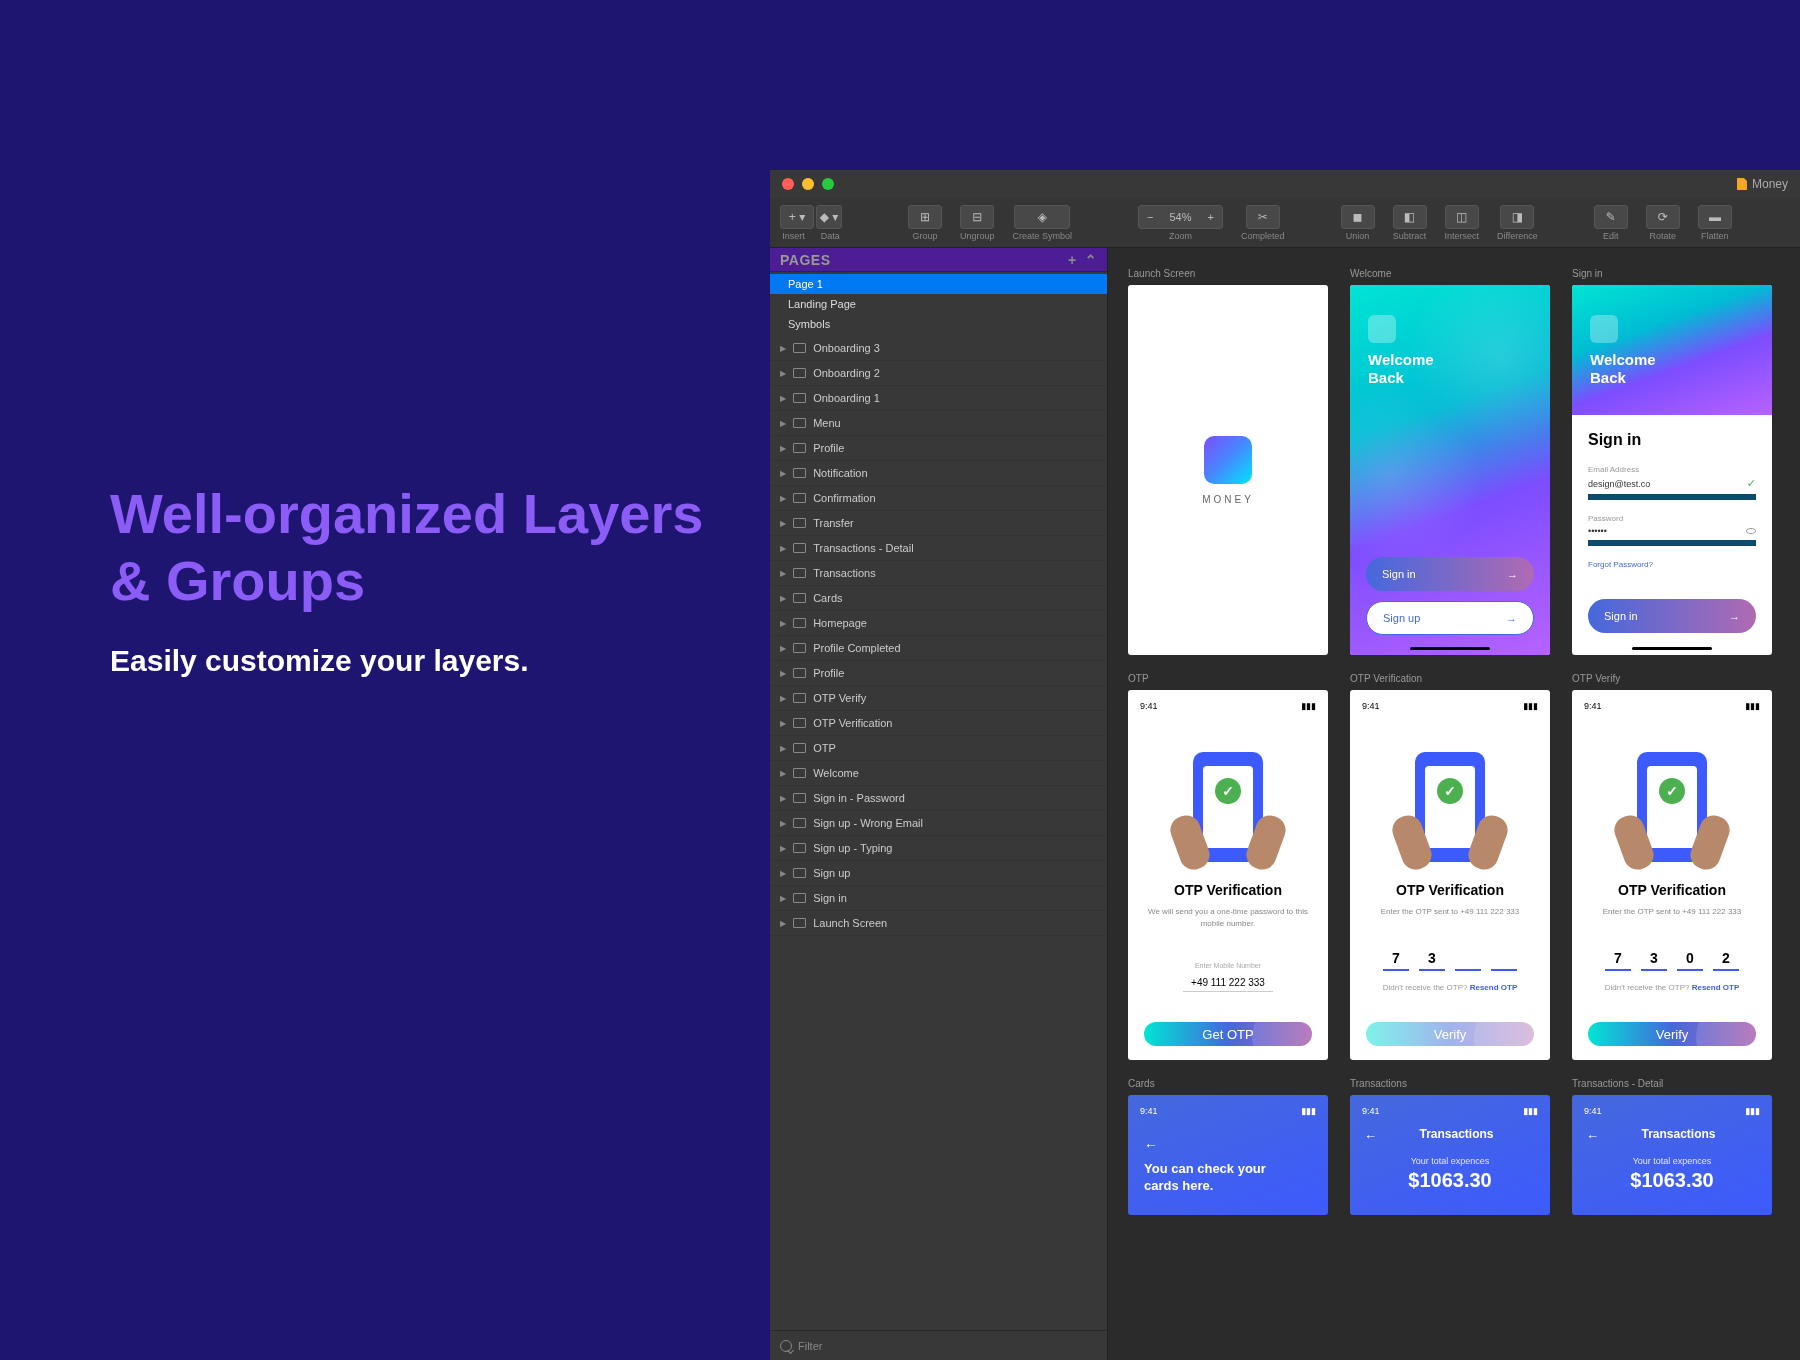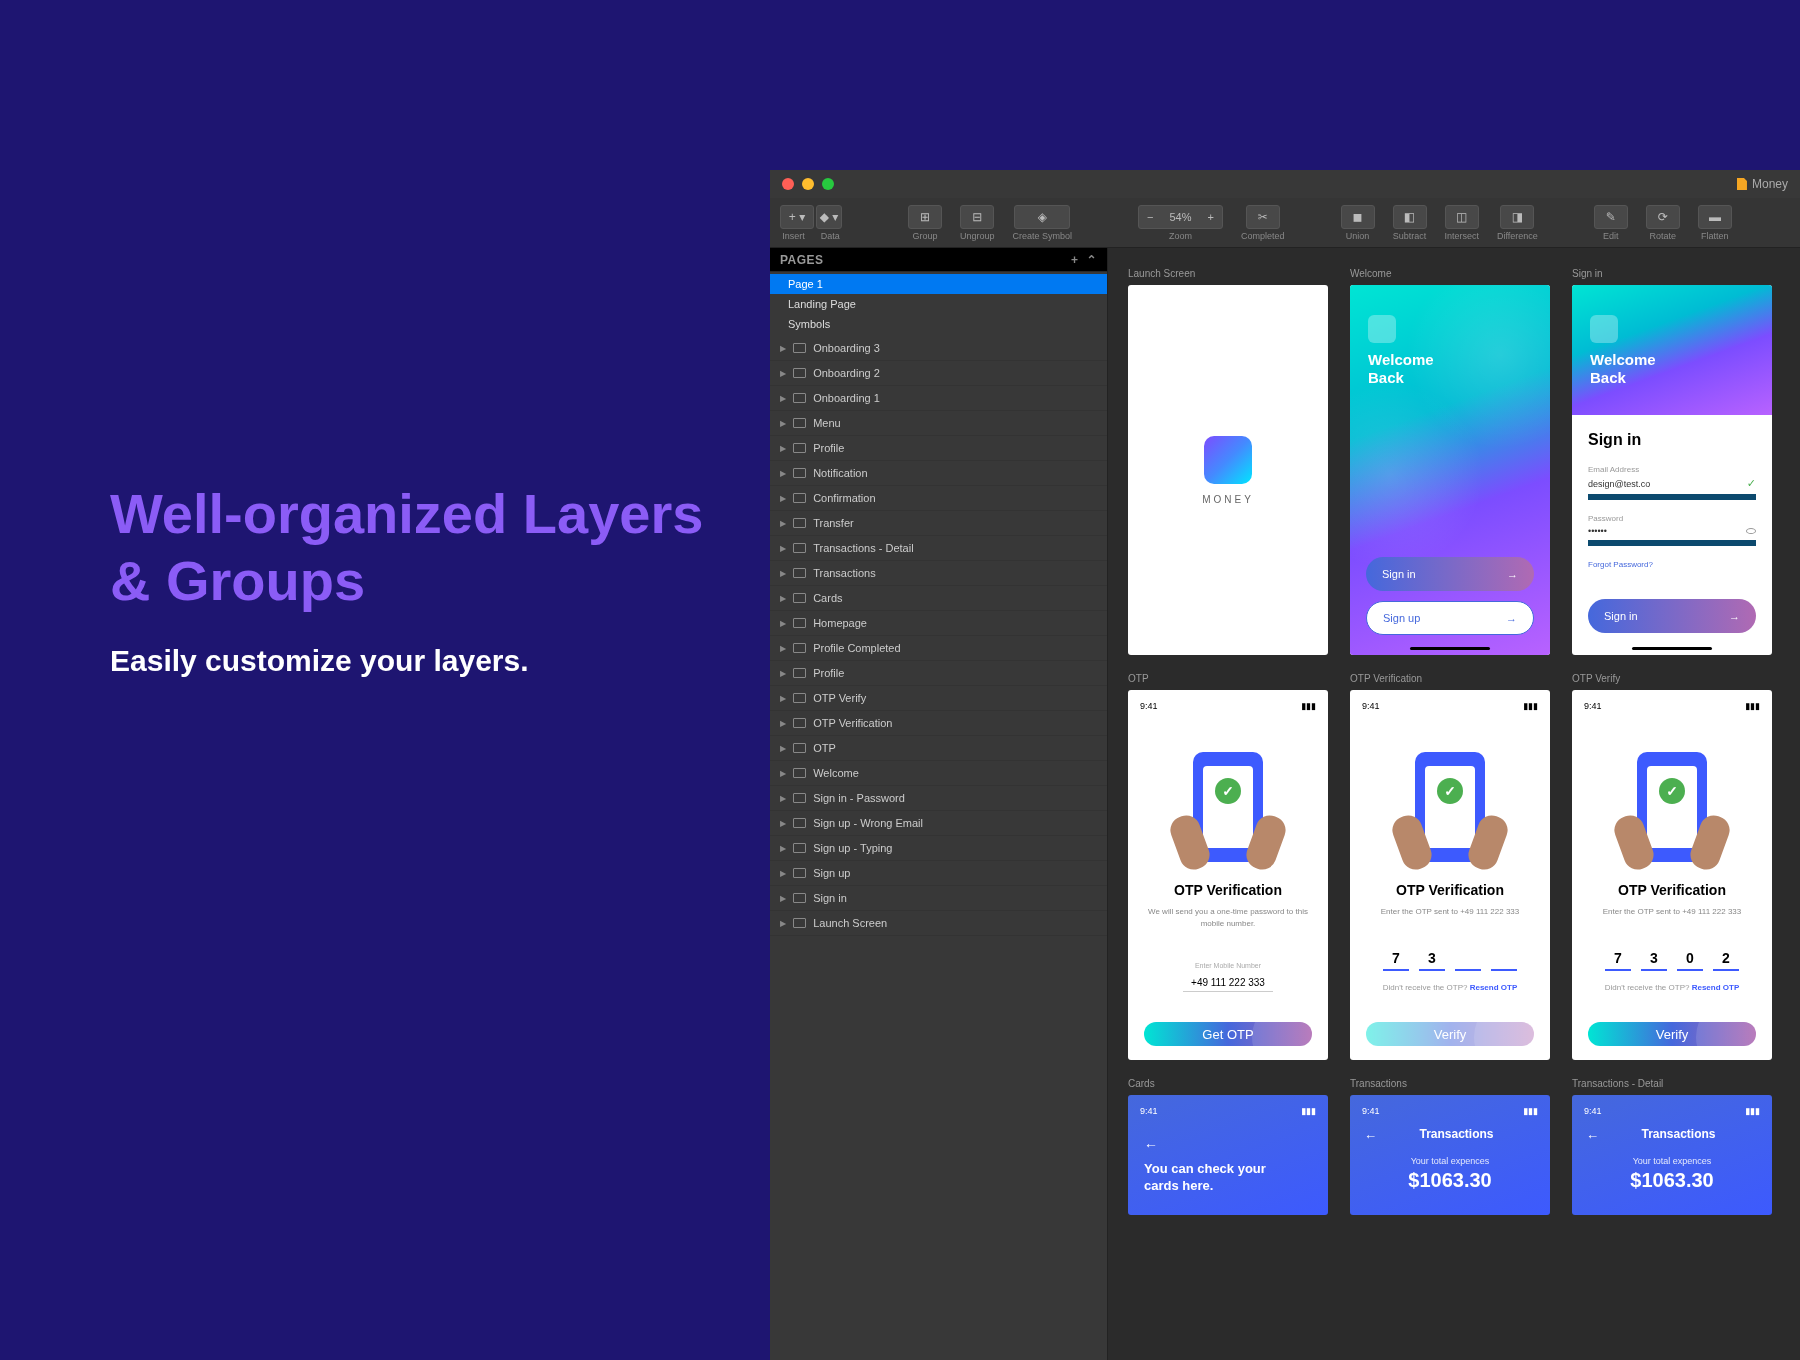--- a/index.html
+++ b/index.html
@@ -17,21 +17,21 @@
 .toolbar{height:50px;background:#353535;display:flex;align-items:center;padding:0 10px;gap:18px;border-bottom:1px solid #222}
 .tgroup{display:flex;flex-direction:column;align-items:center;gap:2px}
 .tgroup-row{display:flex;gap:2px}
 .tbtn{width:34px;height:24px;background:#484848;border-radius:3px;display:flex;align-items:center;justify-content:center;color:#bbb;font-size:12px;border:1px solid #555}
 .tbtn.sm{width:26px}
 .tlabel{color:#888;font-size:9px}
 .tzoom{display:flex;align-items:center;background:#484848;border-radius:3px;border:1px solid #555;height:24px}
 .tzoom span{padding:0 8px;color:#bbb;font-size:11px}
 .body{flex:1;display:flex;overflow:hidden}
 .sidebar{width:338px;background:#383838;display:flex;flex-direction:column;border-right:1px solid #222}
-.shead{height:24px;background:#000000;display:flex;align-items:center;padding:0 10px;color:#999;font-size:12px;font-weight:600;letter-spacing:0.5px;border-bottom:1px solid #2a2a2a}
+.shead{height:24px;background:#4c1d95;display:flex;align-items:center;padding:0 10px;color:#999;font-size:14px;font-weight:600;letter-spacing:0.5px;border-bottom:1px solid #2a2a2a}
 .shead .sp{margin-left:auto;display:flex;gap:8px;color:#888}
 .pages{padding:2px 0}
 .page{height:20px;display:flex;align-items:center;padding:0 18px;color:#ddd;font-size:11px}
 .page.active{background:#0079f2;color:#fff}
 .layers{flex:1;overflow-y:auto}
 .layer{height:25px;display:flex;align-items:center;padding:0 10px;color:#ccc;font-size:11px;border-bottom:1px solid #333;gap:7px}
 .layer .arr{color:#888;font-size:8px}
 .layer .ico{width:13px;height:10px;border:1px solid #888;border-radius:1px}
 .sfoot{height:30px;display:flex;align-items:center;padding:0 10px;color:#888;font-size:11px;gap:6px;border-top:1px solid #2a2a2a}
 .sfoot .fico{width:12px;height:12px;border:1px solid #888;border-radius:50%;position:relative}
@@ -313,20 +313,24 @@
             <span class="arr">▶</span>
             <span class="ico"></span>
             <span>Sign in</span>
           </div>
           <div class="layer">
             <span class="arr">▶</span>
             <span class="ico"></span>
             <span>Launch Screen</span>
           </div>
         </div>
+      <div class="sfoot">
+        <span class="fico"></span>
+        <span>Filter</span>
+      </div>
     </div>
 
     <div class="canvas">
       <div class="grid">
 
         <div class="art">
           <div class="art-title">Launch Screen</div>
           <div class="screen">
             <div class="launch">
               <div class="logo"></div>

